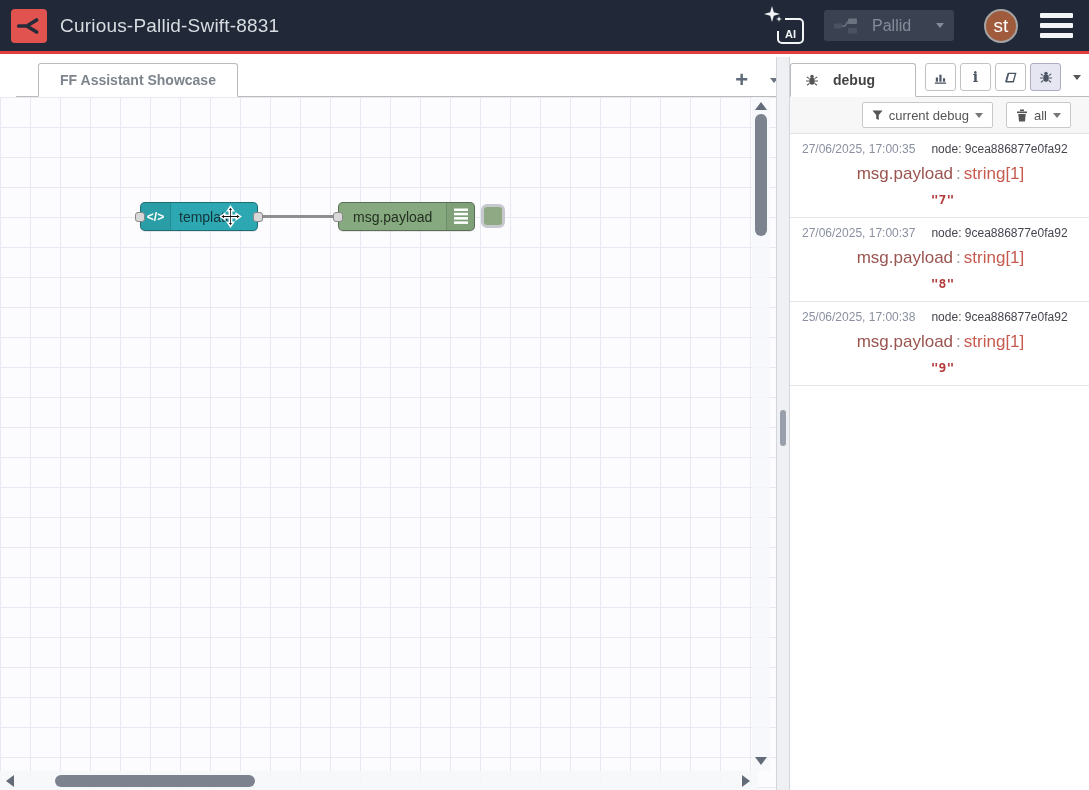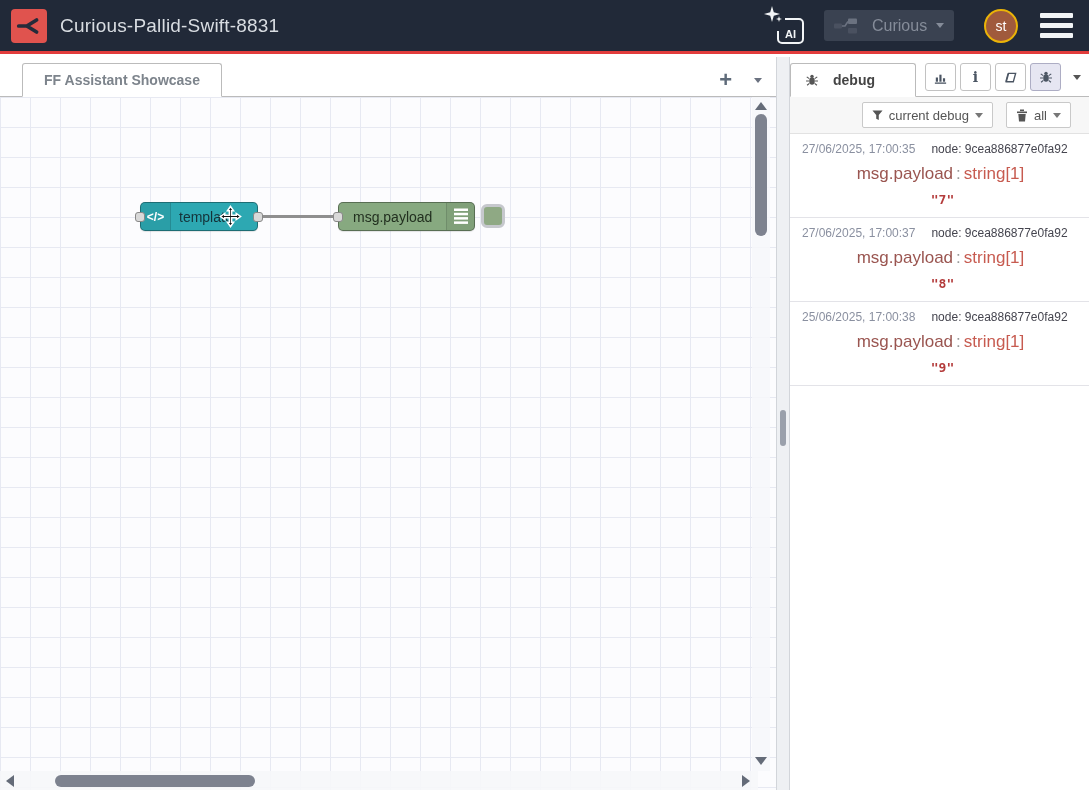--- a/index.html
+++ b/index.html
@@ -14,38 +14,38 @@
   #header-right { margin-left:auto; display:flex; align-items:center; height:100%; }
   #ai-button { position:relative; width:42px; height:40px; margin-right:18px; cursor:pointer; }
   #ai-box { position:absolute; right:2px; bottom:2px; width:27px; height:26px;
             border:2px solid #f2f4f6; border-radius:5px; color:#f2f4f6;
             font-size:11px; font-weight:bold; display:flex; align-items:flex-end; justify-content:center; padding-bottom:2px;margin-left:24px; }
   #ai-spark { position:absolute; left:0; top:0; background:#212938; padding:0 2px 2px 0; }
   #deploy-button { width:130px; height:31px; background:#3a4251; border-radius:3px;
                    display:flex; align-items:center; padding:0 10px; margin-right:30px; }
   #deploy-label { color:#858c99; font-size:16px; margin-left:14px; }
   #deploy-caret { margin-left:auto; color:#858c99; }
-  #avatar { width:34px; height:34px; border-radius:50%; background:#a05a3c; border:2px solid #eab308;
-            color:#fff; font-size:14px; display:flex; align-items:center; justify-content:center; margin-right:22px; }
+  #avatar { width:34px; height:34px; border-radius:50%; background:#a05a3c; border:2px solid #a3a3a3;
+            color:#fff; font-size:19px; display:flex; align-items:center; justify-content:center; margin-right:22px; }
   #hamburger { display:flex; flex-direction:column; gap:5px; margin-right:16px; cursor:pointer; }
   #hamburger span { display:block; width:33px; height:5px; background:#f2f4f6; border-radius:1px; }
 
   .caret { display:inline-block; width:0; height:0; border-left:4px solid transparent;
            border-right:4px solid transparent; border-top:5px solid currentColor; }
 
   
   #main { position:absolute; left:0; top:57px; width:1089px; height:733px; }
   #workspace { position:absolute; left:0; top:0; width:776px; height:733px; }
   #divider { position:absolute; left:776px; top:0; width:14px; height:733px;
              background:#eef0f3; border-left:1px solid #d2d5da; border-right:1px solid #d2d5da; }
   #divider-handle { position:absolute; left:3px; top:353px; width:6px; height:36px; background:#9aa0ab; border-radius:3px; }
   #sidebar { position:absolute; left:790px; top:0; width:299px; height:733px; background:#fff; }
 
   
-  #flow-tabbar { position:absolute; left:0; top:0; width:776px; height:40px; background:#fff; border-bottom:1px solid #bbb; }
+  #flow-tabbar { position:absolute; left:16px; top:0; width:776px; height:40px; background:#fff; border-bottom:1px solid #bbb; }
   #flow-tab { position:absolute; left:22px; bottom:-1px; width:200px; height:34px; background:#fff;
               border:1px solid #bbb; border-bottom:1px solid #fff; border-radius:3px 3px 0 0;
               display:flex; align-items:center; justify-content:center;
               color:#7d848c; font-weight:bold; font-size:14px; cursor:pointer; }
   #tab-actions { position:absolute; right:14px; bottom:6px; display:flex; align-items:center; gap:22px; color:#5f6b7a; }
   #add-flow-btn { font-size:22px; font-weight:bold; line-height:20px; cursor:pointer; }
   #flow-list-caret { cursor:pointer; color:#6b7280; }
 
   
   #canvas { position:absolute; left:0; top:40px; width:776px; height:693px; background:#fcfcfe;
@@ -140,21 +140,21 @@
         </svg>
       </div>
     </div>
     <div id="deploy-button">
       <svg width="24" height="16" viewBox="0 0 24 16">
         <rect x="0" y="5.5" width="8" height="5" rx="1" fill="#4a5160"></rect>
         <rect x="14" y="0.5" width="9" height="5.5" rx="1" fill="#6b7280"></rect>
         <rect x="14" y="10" width="9" height="5.5" rx="1" fill="#4a5160"></rect>
         <path d="M8 8 H11 L14 3.5" stroke="#6b7280" stroke-width="1.6" fill="none"></path>
       </svg>
-      <span id="deploy-label">Curious</span>
+      <span id="deploy-label">Pallid</span>
       <span id="deploy-caret" class="caret"></span>
     </div>
     <div id="avatar">st</div>
     <div id="hamburger">
       <span></span>
       <span></span>
       <span></span>
     </div>
   </div>
 </div>

